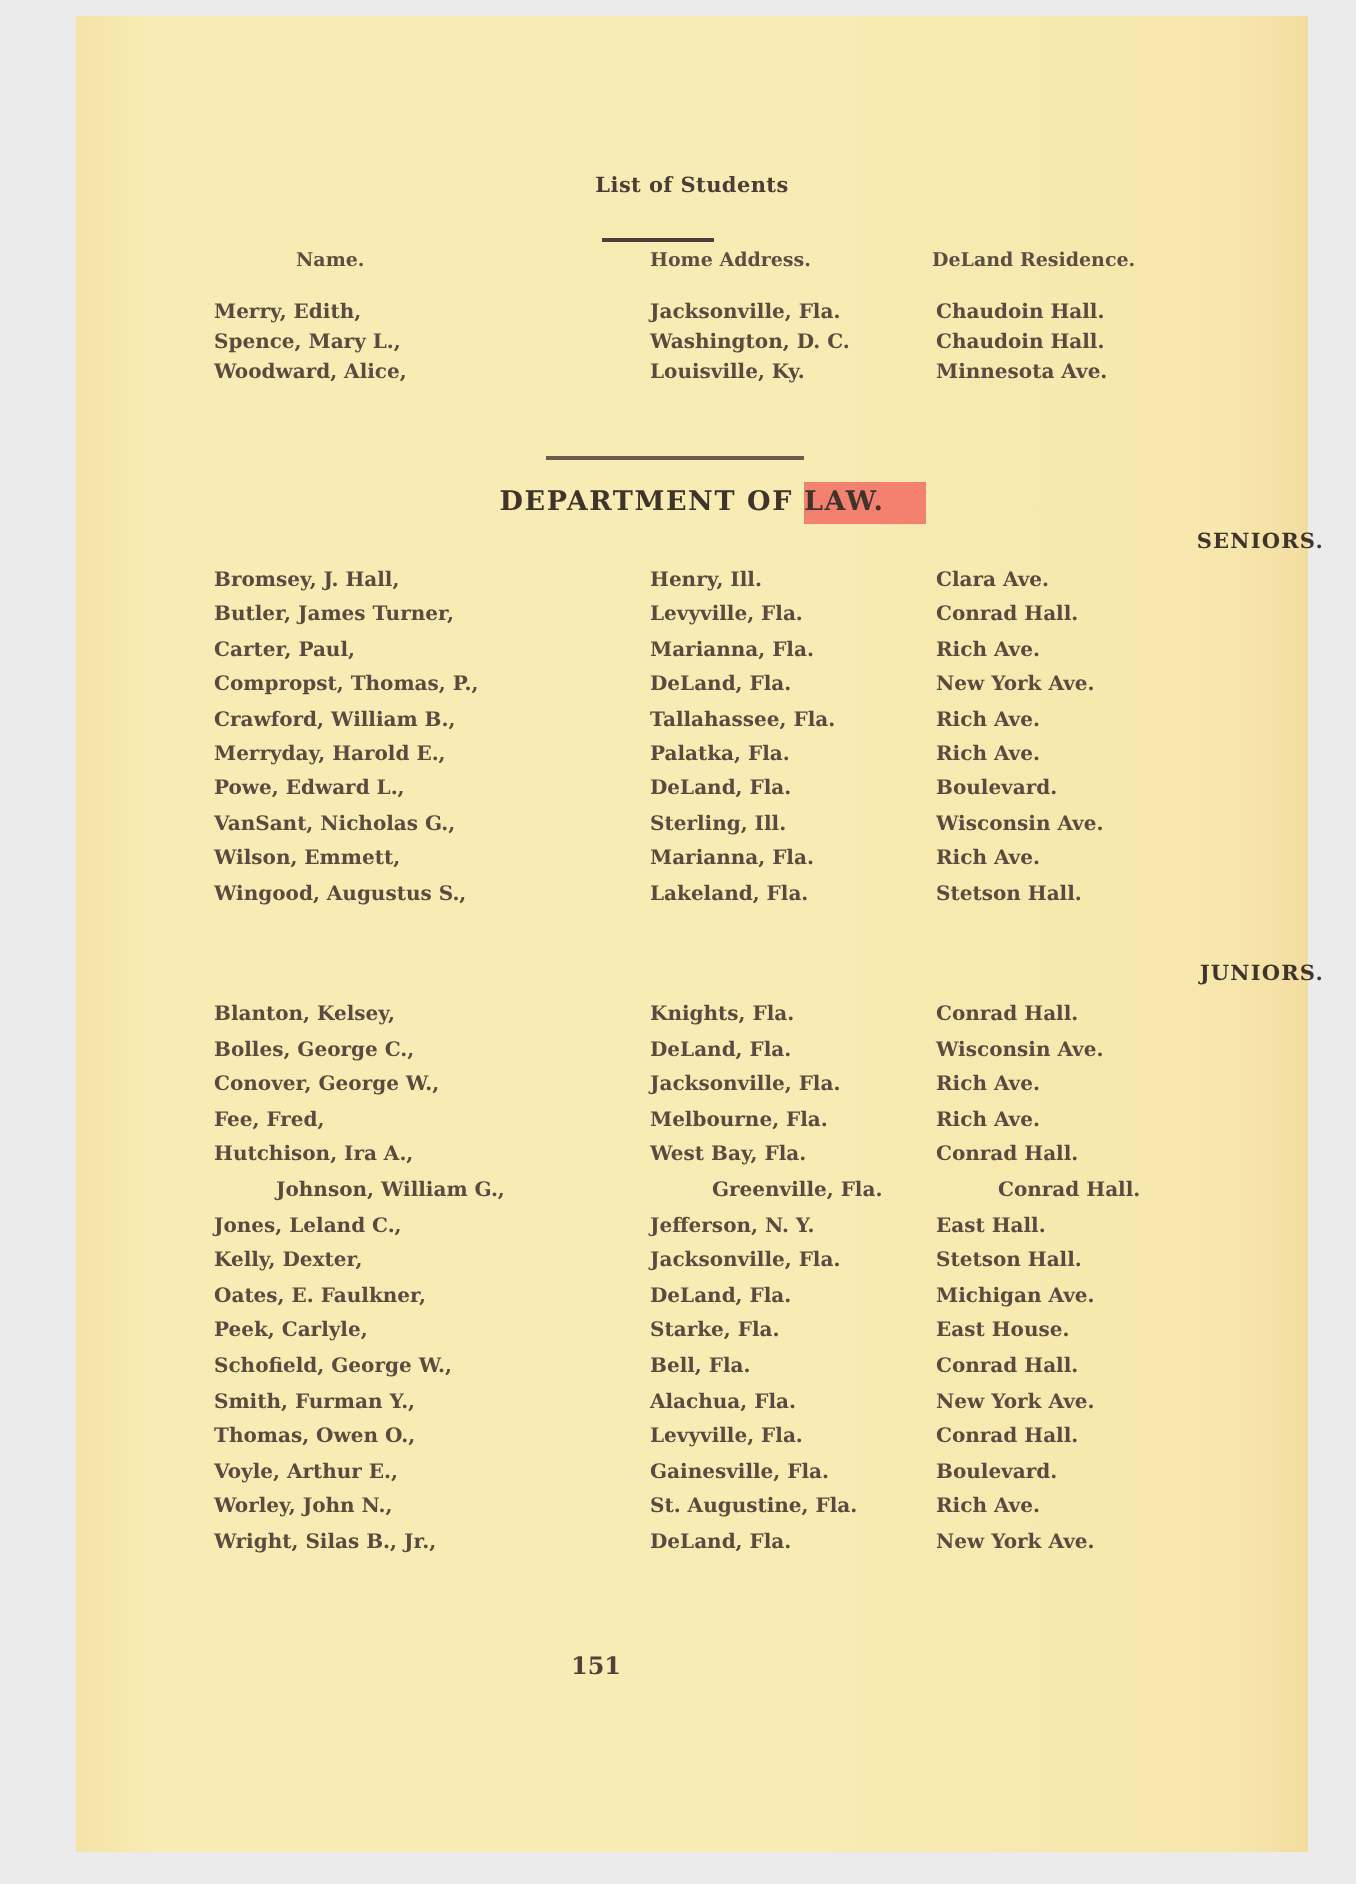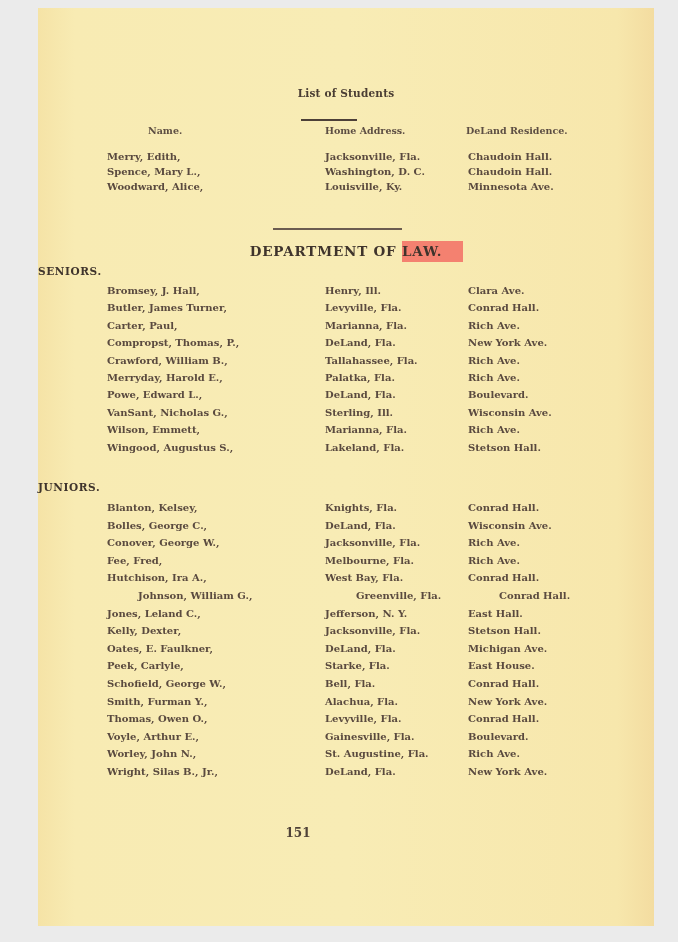--- a/index.html
+++ b/index.html
@@ -28,21 +28,21 @@
   .colhead { font-size: 9.5px; font-weight: bold; color: #5d4e43; top: 117px; }
   .dept {
     left: 0; width: 616px; top: 235px; text-align: center;
     font-size: 13.5px; font-weight: bold; color: #3f342c; letter-spacing: 0.8px;
   }
   .highlight {
     position: absolute; left: 364px; top: 233px; width: 61px; height: 21px;
     background: #f3776a; opacity: 0.92;
   }
   .section {
-    left: 0; width: 624px; text-align: left;
+    left: 0; width: 624px; text-align: right;
     font-size: 10.5px; font-weight: bold; color: #3f342c; letter-spacing: 0.6px;
   }
   .row { position: absolute; left: 0; width: 616px; height: 16px; font-size: 10px; font-weight: bold; color: #5a4a3f; }
   .row span { position: absolute; top: 0; white-space: nowrap; }
   .c-name { left: 69px; }
   .c-home { left: 287px; }
   .c-res { left: 430px; }
   .pageno {
     left: 0; width: 520px; top: 818px; text-align: center;
     font-size: 12px; font-weight: bold; color: #4f4238;

